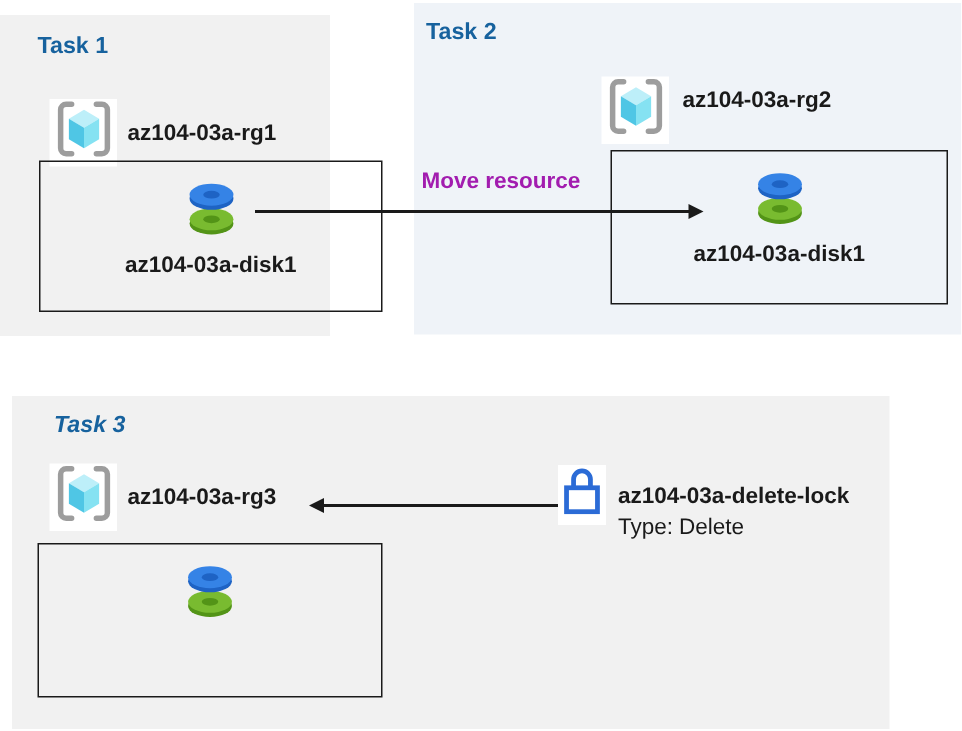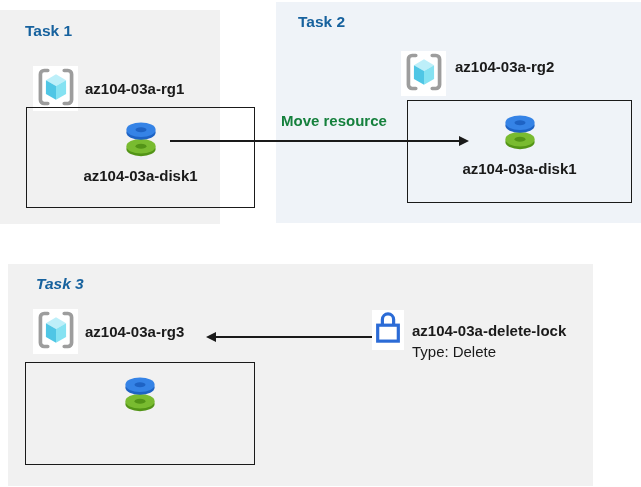--- a/index.html
+++ b/index.html
@@ -27,21 +27,21 @@
     position:absolute;width:0;height:0;
     border-top:5px solid transparent;border-bottom:5px solid transparent;
     border-left:10px solid #1a1a1a;
   }
   .arrowhead-left{
     position:absolute;width:0;height:0;
     border-top:5px solid transparent;border-bottom:5px solid transparent;
     border-right:10px solid #1a1a1a;
   }
   .arrow-label{
-    position:absolute;font-size:15px;font-weight:700;white-space:nowrap;color:#15803d;
+    position:absolute;font-size:15px;font-weight:700;white-space:nowrap;color:#a21caf;
   }
   .lock-text{position:absolute;font-size:15px;line-height:21px;white-space:nowrap;}
   .lock-name{font-weight:700;}
   .lock-type-label{font-weight:400;}
   .lock-type-value{font-weight:400;margin-left:4px;text-align:right;}
   
   .rg-bracket{stroke:var(--bracket_gray,#9D9D9D);}
   .rg-top{fill:var(--rg_top,#BDEFF9);}
   .rg-left{fill:var(--rg_left,#4FC6E5);}
   .rg-right{fill:var(--rg_right,#85E2F2);}
@@ -79,21 +79,21 @@
     <ellipse class="disk-blue-dark" cx="24" cy="17" rx="16" ry="8"></ellipse>
     <ellipse class="disk-blue" cx="24" cy="14" rx="16" ry="8"></ellipse>
     <ellipse class="disk-blue-dark" cx="24" cy="14" rx="6" ry="2.8"></ellipse>
   </svg>
 </span>
       <div class="disk-label">az104-03a-disk1</div>
     </div>
   </div>
 
   <div class="panel blue" style="left:276px;top:2px;width:365px;height:221px;">
-    <div class="task-title" style="left:22px;top:11px;">Task 2</div>
+    <div class="task-title" style="left:8px;top:11px;">Task 2</div>
     <div class="icon-tile" style="left:125px;top:49px;width:45px;height:45px;">
       <span class="icon-slot">
   <svg width="44" height="44" viewBox="0 0 48 48">
     <path class="rg-bracket" d="M15 6 H11 a4 4 0 0 0 -4 4 V38 a4 4 0 0 0 4 4 H15" fill="none" stroke-width="4" stroke-linecap="round"></path>
     <path class="rg-bracket" d="M33 6 H37 a4 4 0 0 1 4 4 V38 a4 4 0 0 1 -4 4 H33" fill="none" stroke-width="4" stroke-linecap="round"></path>
     <polygon class="rg-top" points="24,10 35,16.5 24,23 13,16.5"></polygon>
     <polygon class="rg-left" points="13,16.5 24,23 24,38 13,31.5"></polygon>
     <polygon class="rg-right" points="35,16.5 24,23 24,38 35,31.5"></polygon>
   </svg>
 </span>

